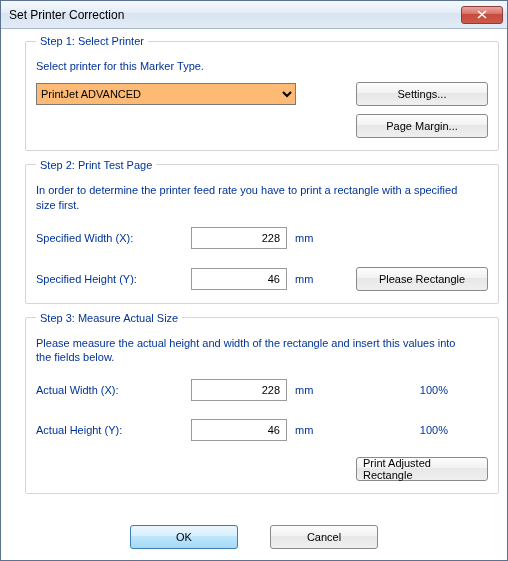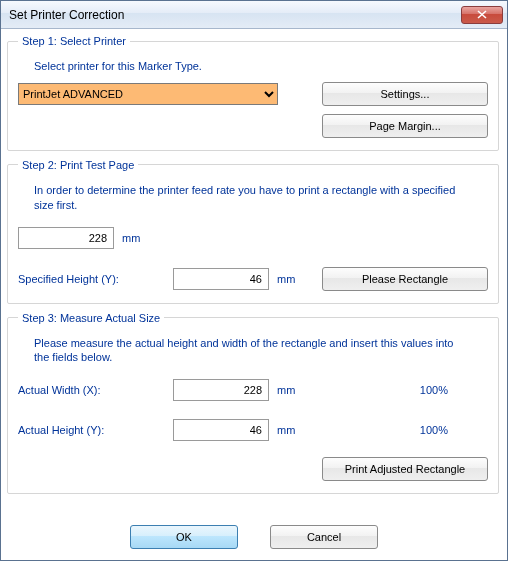--- a/index.html
+++ b/index.html
@@ -39,21 +39,21 @@
     border-radius: 3px;
     background: linear-gradient(to bottom, #e9a5a0 0%, #d67066 45%, #c84b3c 46%, #ca5a4a 100%);
     display: flex;
     align-items: center;
     justify-content: center;
     color: #fff;
   }
   .close-btn svg { display:block; }
   .content {
     flex: 1;
-    padding: 6px 8px 8px 6px;
+    padding: 6px 8px 8px 24px;
     overflow: hidden;
   }
   fieldset.step {
     border: 1px solid #d6d6d6;
     border-radius: 2px;
     margin: 0 0 8px 0;
     padding: 8px 10px 12px 10px;
   }
   fieldset.step > legend {
     padding: 0 4px;
@@ -61,37 +61,37 @@
     font-size: 11px;
   }
   .row {
     display: flex;
     align-items: center;
     margin-top: 8px;
   }
   .instr {
     color: #003399;
     font-size: 11px;
-    margin: 4px 0 6px 16px;
+    margin: 4px 0 6px 0;
     line-height: 1.35;
   }
   .label {
     color: #003399;
     font-size: 11px;
     width: 155px;
   }
   select.printer {
     width: 260px;
     height: 22px;
     font-size: 11px;
     border: 1px solid #7a7a7a;
     background: #fdba74;
   }
   .side-btn {
-    width: 166px;
+    width: 132px;
     height: 24px;
     margin-left: auto;
   }
   .btn {
     display: inline-flex;
     align-items: center;
     justify-content: center;
     font-size: 11px;
     color: #000;
     border: 1px solid #8a8a8a;
@@ -170,20 +170,21 @@
         <div class="btn side-btn">Page Margin...</div>
       </div>
 
     </fieldset>
 
     <fieldset class="step">
       <legend>Step 2: Print Test Page</legend>
       <div class="instr" style="max-width:430px;">In order to determine the printer feed rate you have to print a rectangle with a specified size first.</div>
 
       <div class="row" style="margin-top:14px;">
+        <div class="label">Specified Width (X):</div>
         <input class="num-input" value="228" style="">
         <div class="unit">mm</div>
       </div>
 
       <div class="row" style="margin-top:18px;">
         <div class="label">Specified Height (Y):</div>
         <input class="num-input" value="46" style="">
         <div class="unit">mm</div>
         <div class="btn side-btn">Please Rectangle</div>
       </div>

